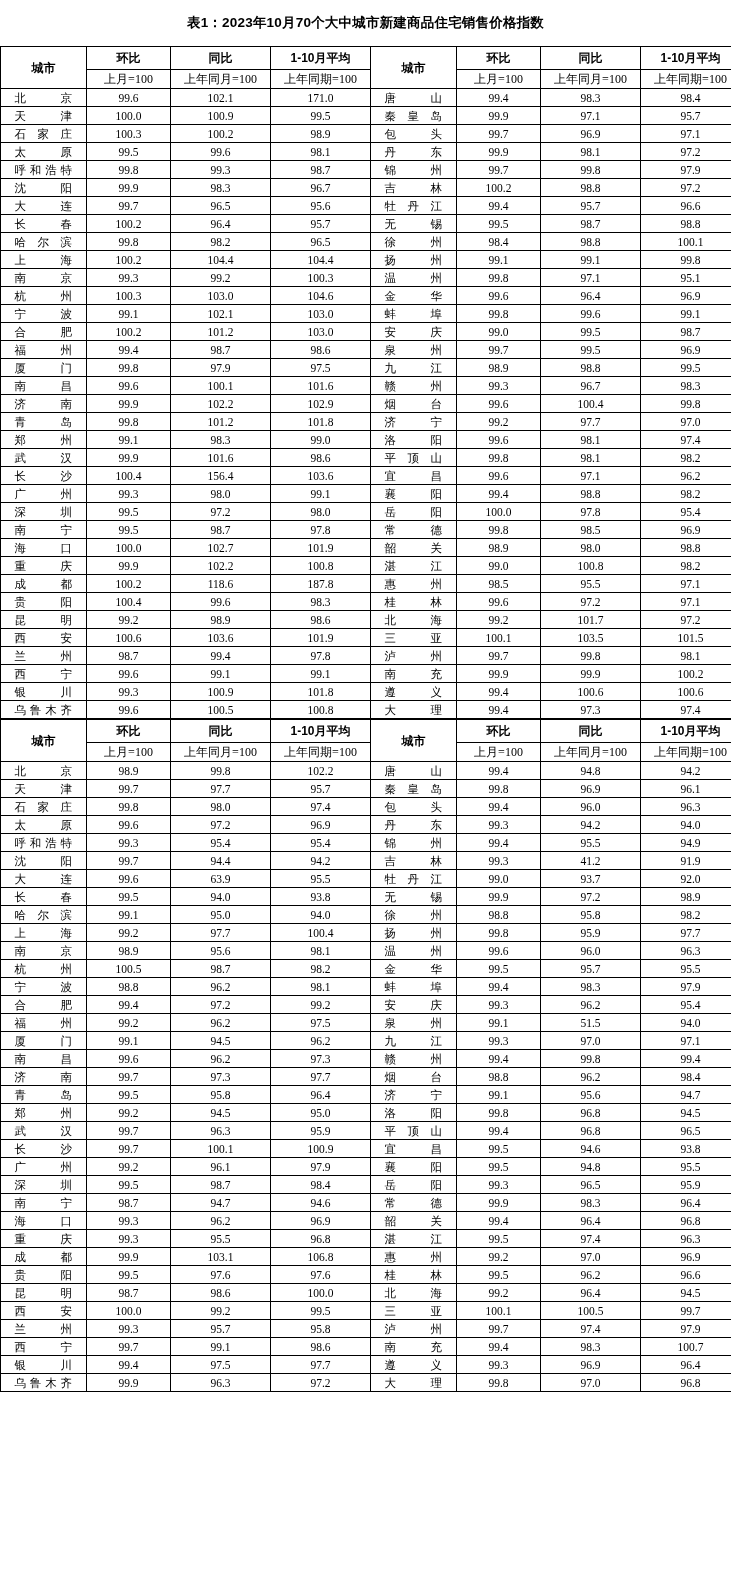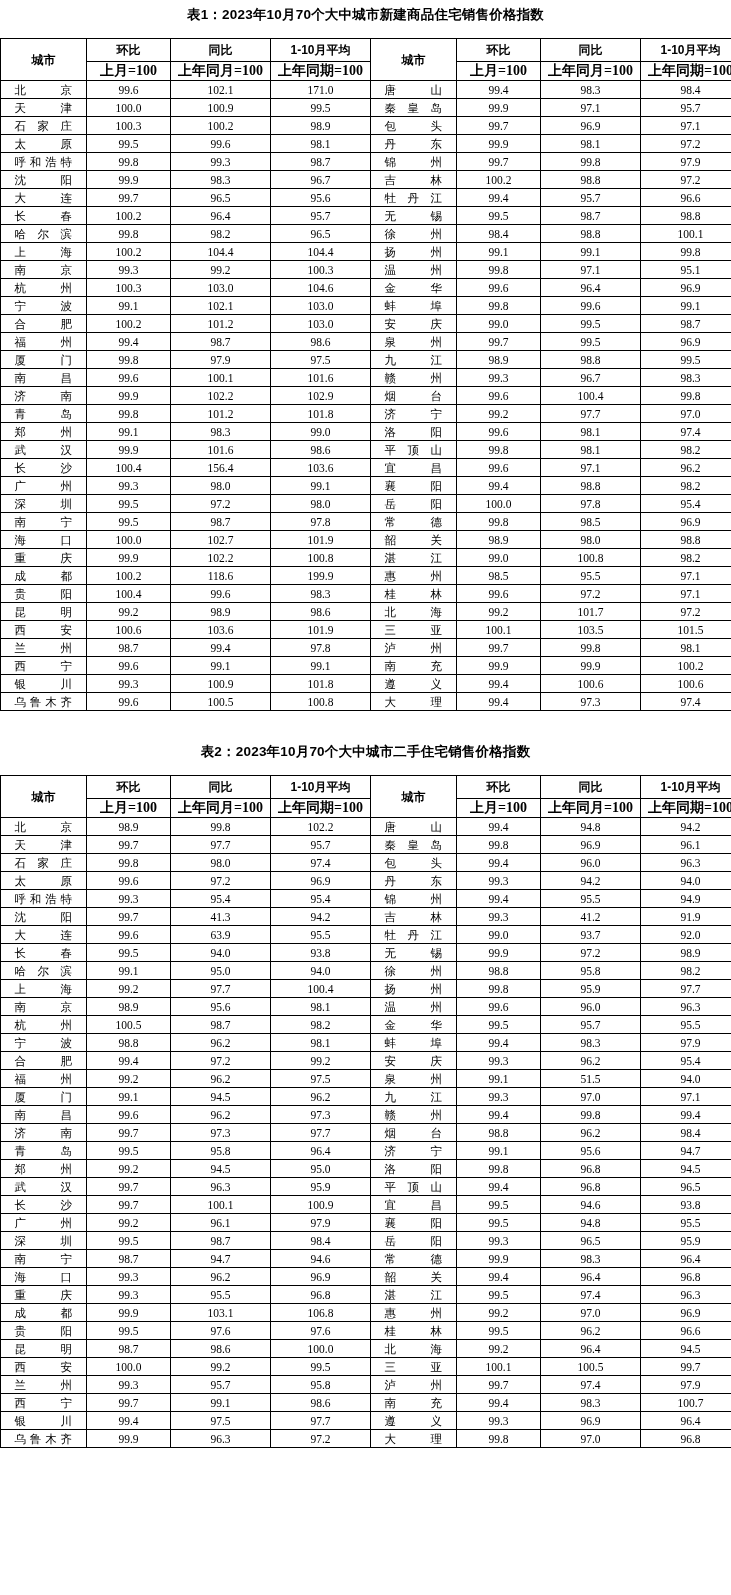--- a/index.html
+++ b/index.html
@@ -19,21 +19,21 @@
   .table-block {
     margin: 0 auto;
   }
   .caption {
     text-align: center;
     font-weight: bold;
     font-size: 13.5px;
     font-family: "Liberation Sans", sans-serif;
     letter-spacing: 0.2px;
   }
-  #caption1 { padding-top: 6px; padding-bottom: 14px; }
+  #caption1 { padding-top: 14px; padding-bottom: 14px; }
   #caption2 { padding-top: 32px; padding-bottom: 14px; }
 
   table.price {
     border-collapse: collapse;
     margin: 0 auto;
     width: 684px;
     table-layout: fixed;
     font-size: 11.5px;
   }
   table.price td, table.price th {
@@ -45,23 +45,23 @@
     height: 17px;
     line-height: 16px;
   }
   table.price thead th {
     font-family: "Liberation Sans", sans-serif;
     font-weight: bold;
     font-size: 12px;
     height: 22px;
   }
   table.price thead th.sub {
-    font-weight: bold;
+    font-weight: normal;
     font-family: "Liberation Serif", serif;
-    font-size: 14px;
+    font-size: 12px;
     height: 18px;
     margin-top: 44px;
   }
   
   col.city  { width: 86px; }
   col.num   { width: 84px; }
   col.num-w { width: 100px; }
 
   td.city {
     text-align: center;
@@ -385,21 +385,21 @@
             <td class="val">100.8</td>
             <td class="city"><span class="city-name">湛江</span></td>
             <td class="val">99.0</td>
             <td class="val">100.8</td>
             <td class="val">98.2</td>
           </tr>
           <tr>
             <td class="city"><span class="city-name">成都</span></td>
             <td class="val">100.2</td>
             <td class="val">118.6</td>
-            <td class="val">199.9</td>
+            <td class="val">187.8</td>
             <td class="city"><span class="city-name">惠州</span></td>
             <td class="val">98.5</td>
             <td class="val">95.5</td>
             <td class="val">97.1</td>
           </tr>
           <tr>
             <td class="city"><span class="city-name">贵阳</span></td>
             <td class="val">100.4</td>
             <td class="val">99.6</td>
             <td class="val">98.3</td>
@@ -466,21 +466,20 @@
             <td class="city"><span class="city-name">大理</span></td>
             <td class="val">99.4</td>
             <td class="val">97.3</td>
             <td class="val">97.4</td>
           </tr>
         </tbody>
     </table>
   </div>
 
   <div class="table-block">
-    <div class="caption" id="caption2">表2：2023年10月70个大中城市二手住宅销售价格指数</div>
     <table class="price" id="table2">
       <colgroup>
         <col class="city">
           <col class="num">
           <col class="num-w">
           <col class="num-w">
         <col class="city">
           <col class="num">
           <col class="num-w">
           <col class="num-w">
@@ -552,21 +551,21 @@
             <td class="val">95.4</td>
             <td class="val">95.4</td>
             <td class="city"><span class="city-name">锦州</span></td>
             <td class="val">99.4</td>
             <td class="val">95.5</td>
             <td class="val">94.9</td>
           </tr>
           <tr>
             <td class="city"><span class="city-name">沈阳</span></td>
             <td class="val">99.7</td>
-            <td class="val">41.3</td>
+            <td class="val">94.4</td>
             <td class="val">94.2</td>
             <td class="city"><span class="city-name">吉林</span></td>
             <td class="val">99.3</td>
             <td class="val">41.2</td>
             <td class="val">91.9</td>
           </tr>
           <tr>
             <td class="city"><span class="city-name">大连</span></td>
             <td class="val">99.6</td>
             <td class="val">63.9</td>

